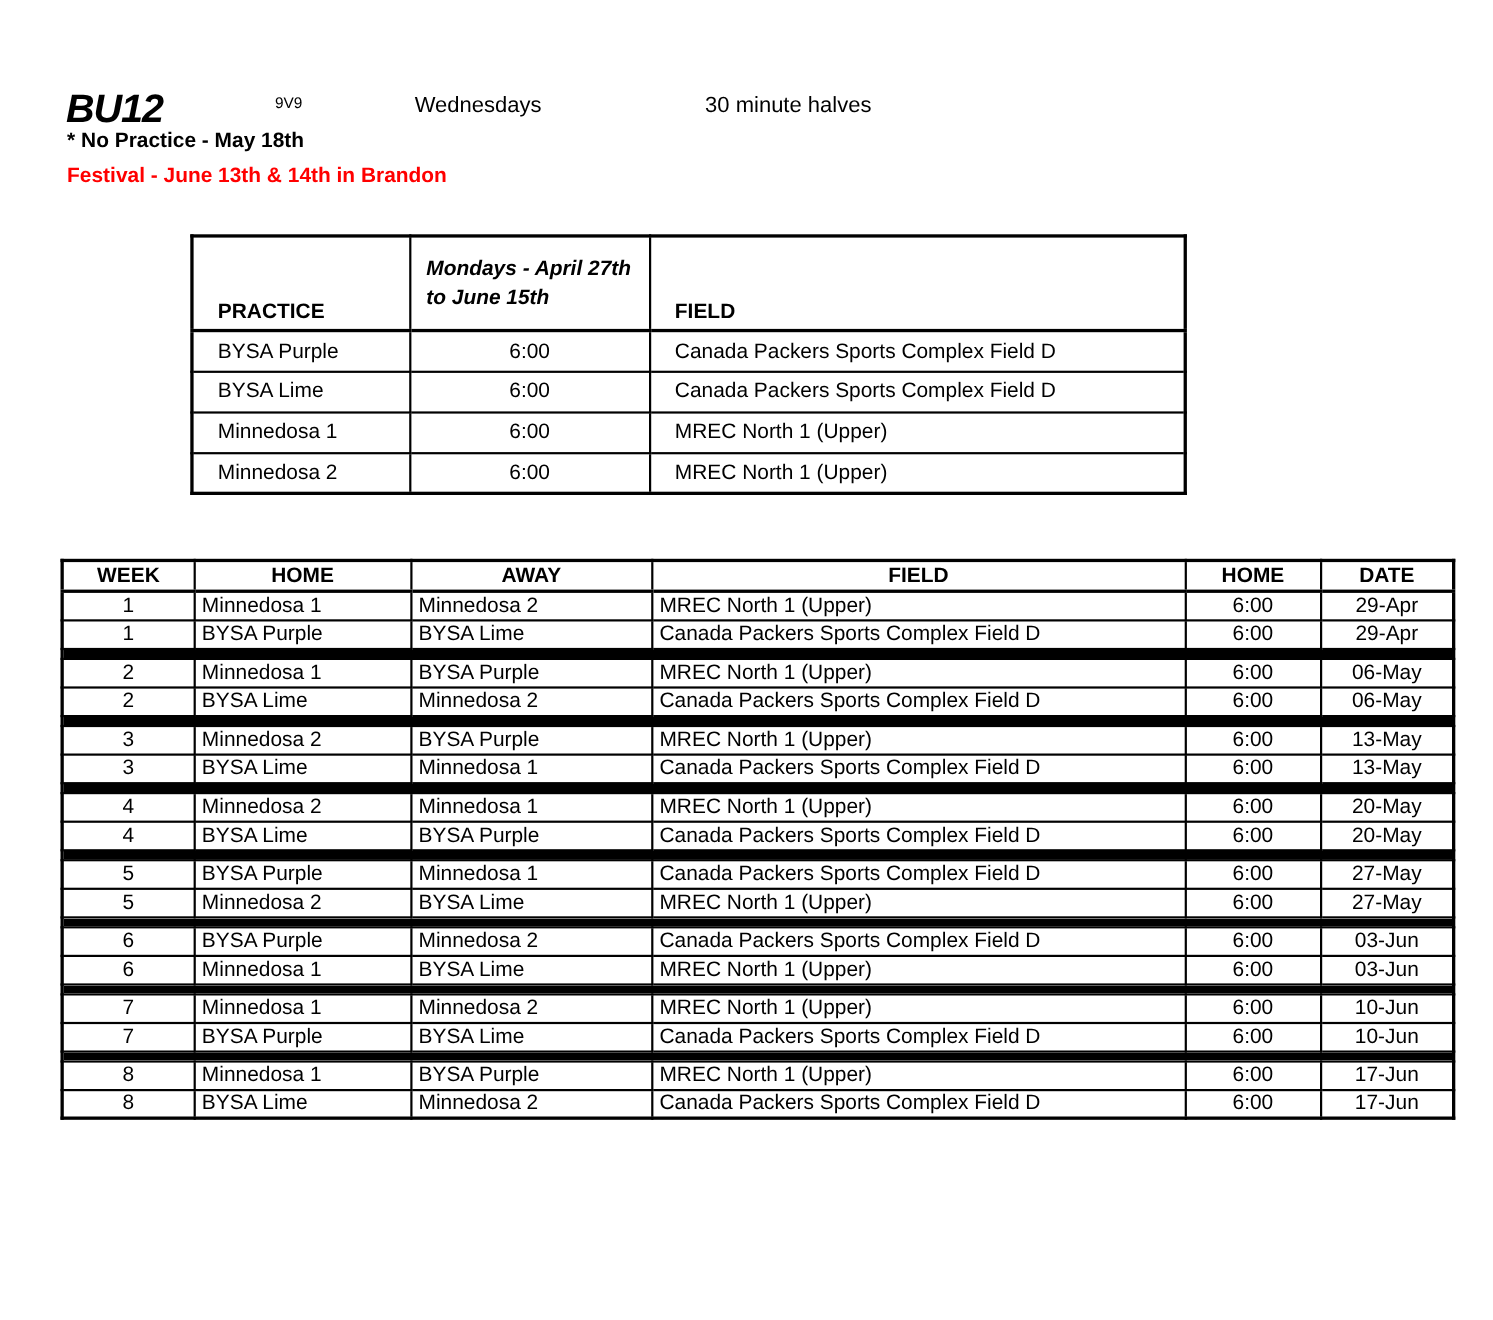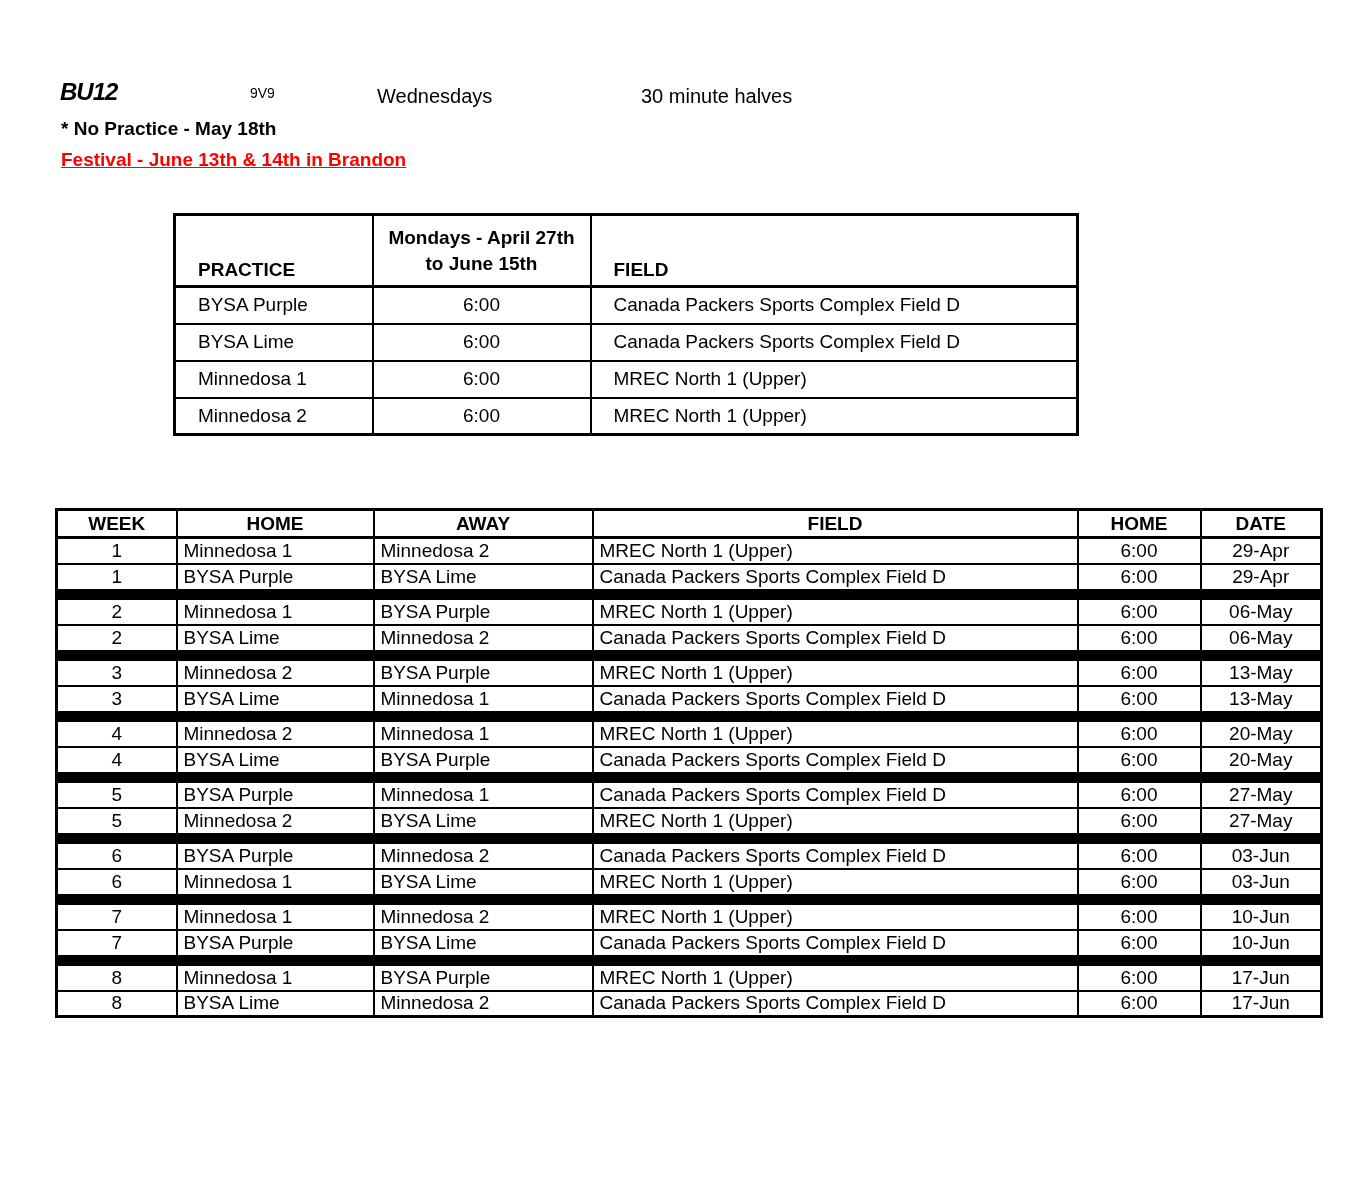--- a/index.html
+++ b/index.html
@@ -10,34 +10,34 @@
     font-family: "Liberation Sans", sans-serif;
     color: #000000;
     position: relative;
     overflow: hidden;
   }
 
   
   .topline { position: absolute; left: 0; top: 78px; width: 100%; height: 34px; }
   .title {
     position: absolute; left: 60px; top: 0;
-    font-size: 24px; font-weight: bold; font-style: italic;
+    font-size: 36px; font-weight: bold; font-style: italic;
     letter-spacing: -1px;
   }
   .fmt   { position: absolute; left: 250px; top: 7px; font-size: 14px; }
   .day   { position: absolute; left: 377px; top: 7px; font-size: 20px; }
   .halves{ position: absolute; left: 597px; top: 7px; font-size: 20px; margin-left: 44px; }
 
   .note1 {
     position: absolute; left: 61px; top: 118px;
     font-size: 19px; font-weight: bold;
   }
   .note2 {
     position: absolute; left: 61px; top: 149px;
-    font-size: 19px; font-weight: bold; color: #ff0000; text-decoration: underline;
+    font-size: 19px; font-weight: bold; color: #ff0000;
   }
 
   
   table { border-collapse: collapse; table-layout: fixed; }
   td, th { overflow: hidden; white-space: nowrap; }
 
   
   .ptable {
     position: absolute; left: 173px; top: 213px;
     border: 3px solid #000;
@@ -46,21 +46,21 @@
     border: 2px solid #000;
     font-size: 19px;
     padding: 0 22px;
   }
   .ptable thead th {
     border-bottom: 3px solid #000;
     height: 72px;
     font-weight: bold;
   }
   .ptable thead th.h-left  { text-align: left; vertical-align: bottom; padding-bottom: 4px; }
-  .ptable thead th.h-mid   { text-align: center; vertical-align: middle; white-space: normal; line-height: 1.35; padding: 2px 14px; }
+  .ptable thead th.h-mid   { text-align: left; vertical-align: middle; white-space: normal; line-height: 1.35; padding: 16px 14px; font-style: italic; }
   .ptable tbody td { height: 37px; vertical-align: middle; }
   .ptable .c-left   { text-align: left; }
   .ptable .c-center { text-align: center; }
 
   
   .mtable {
     position: absolute; left: 55px; top: 508px;
     border: 3px solid #000;
   }
   .mtable th, .mtable td {

